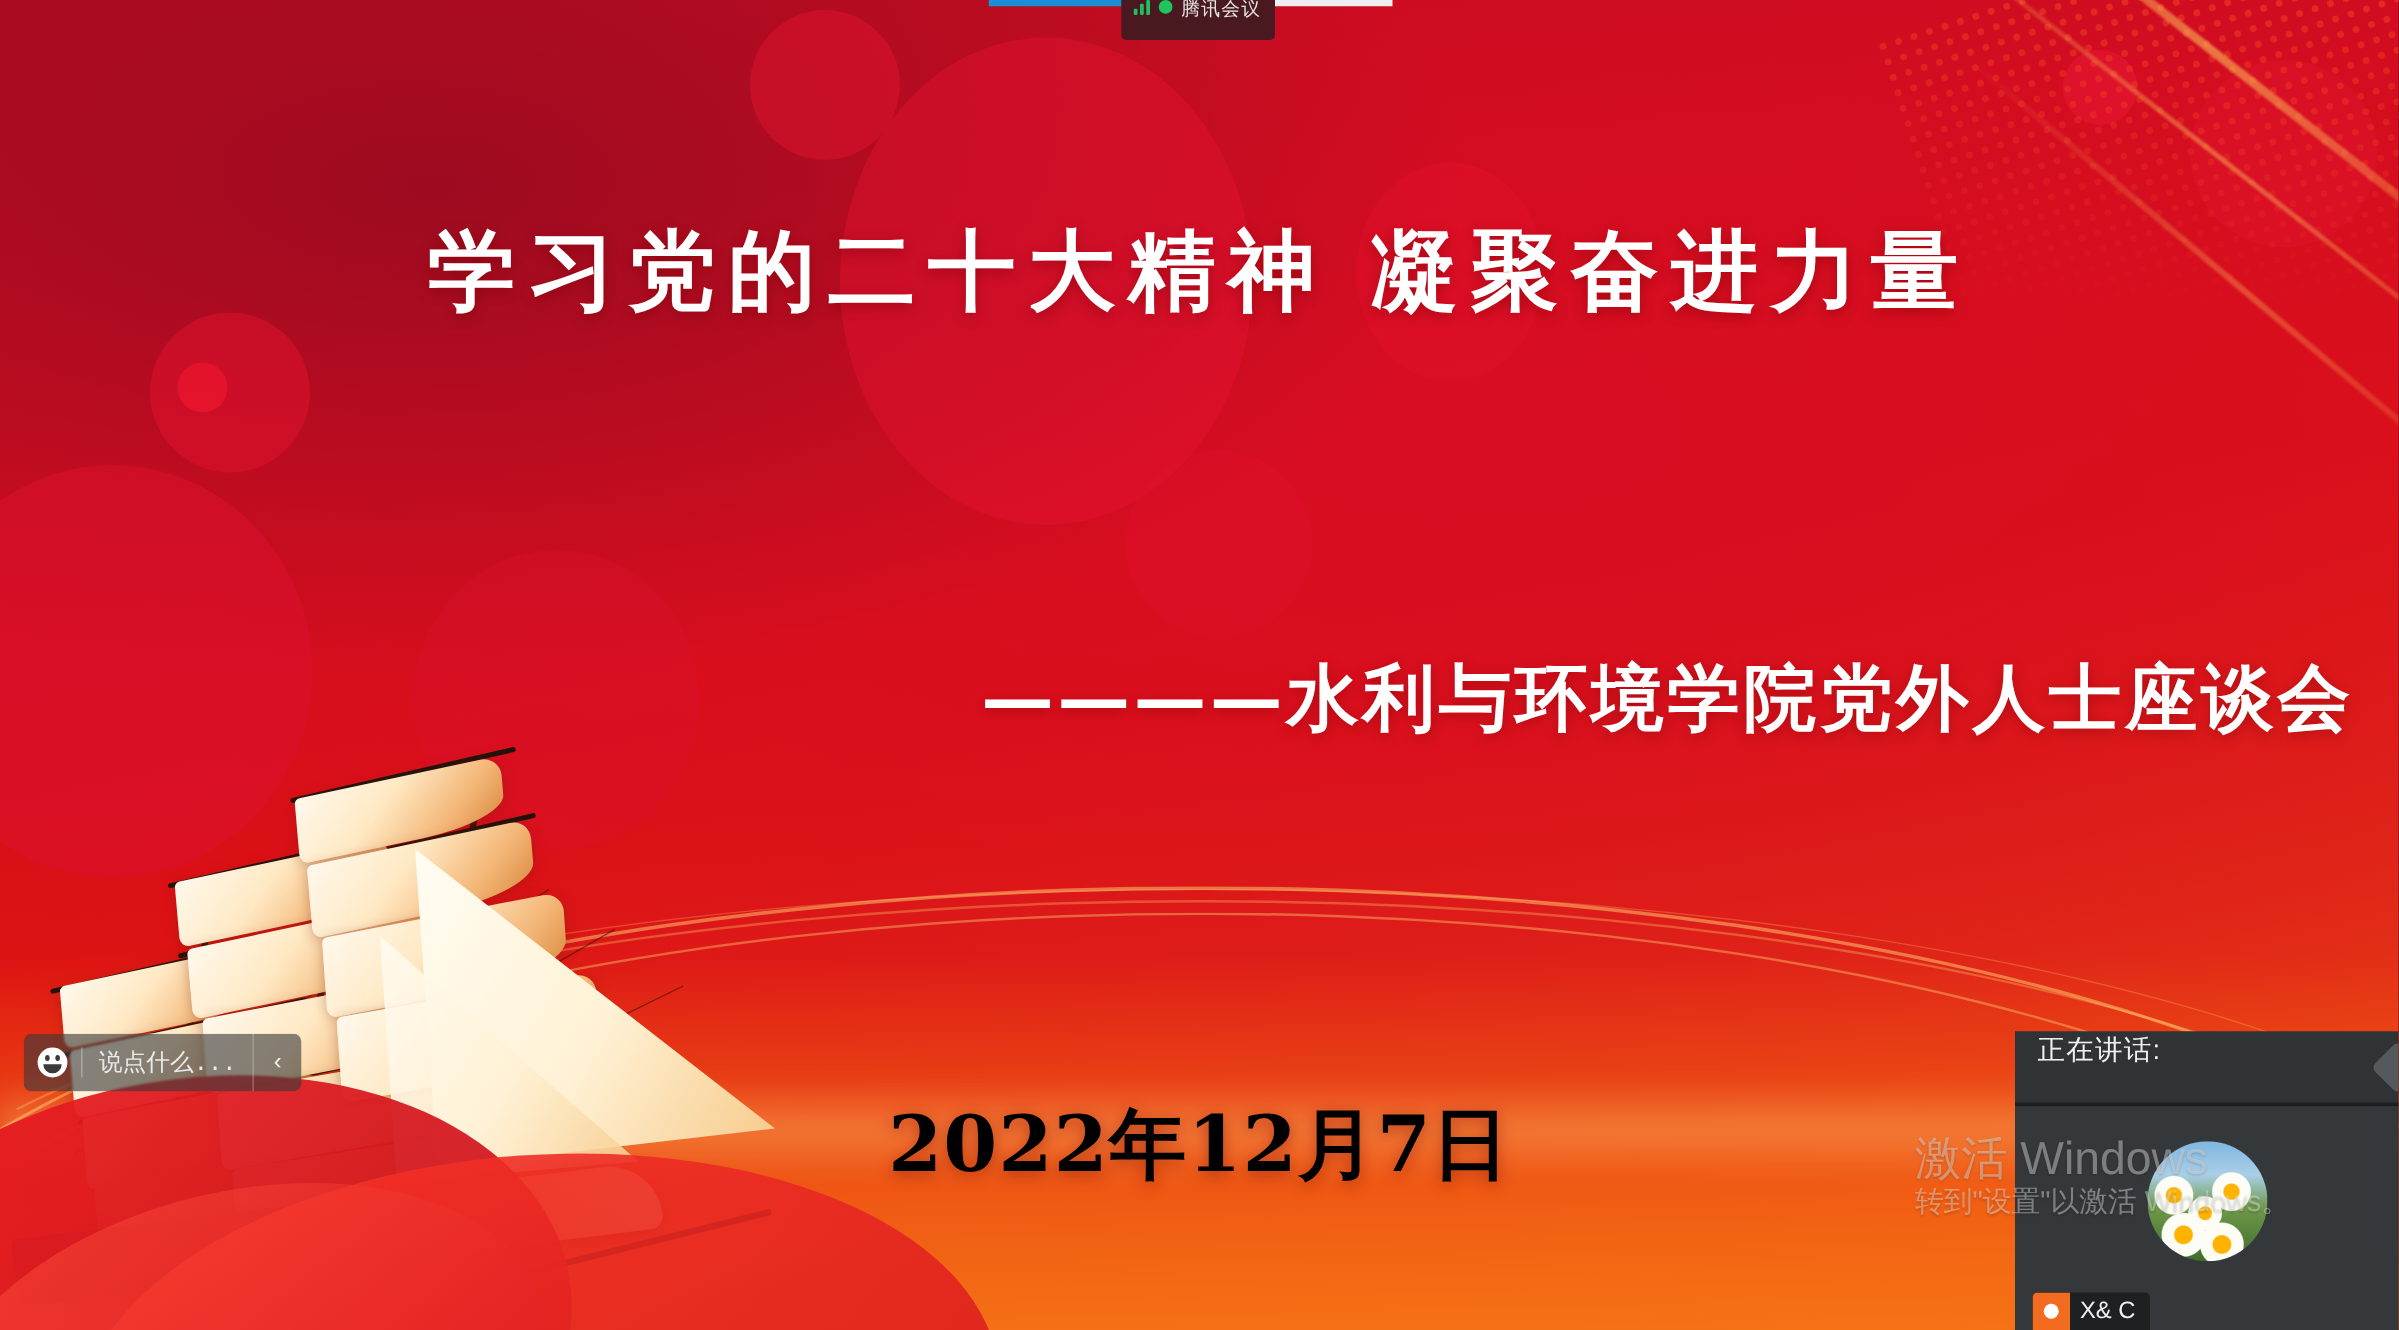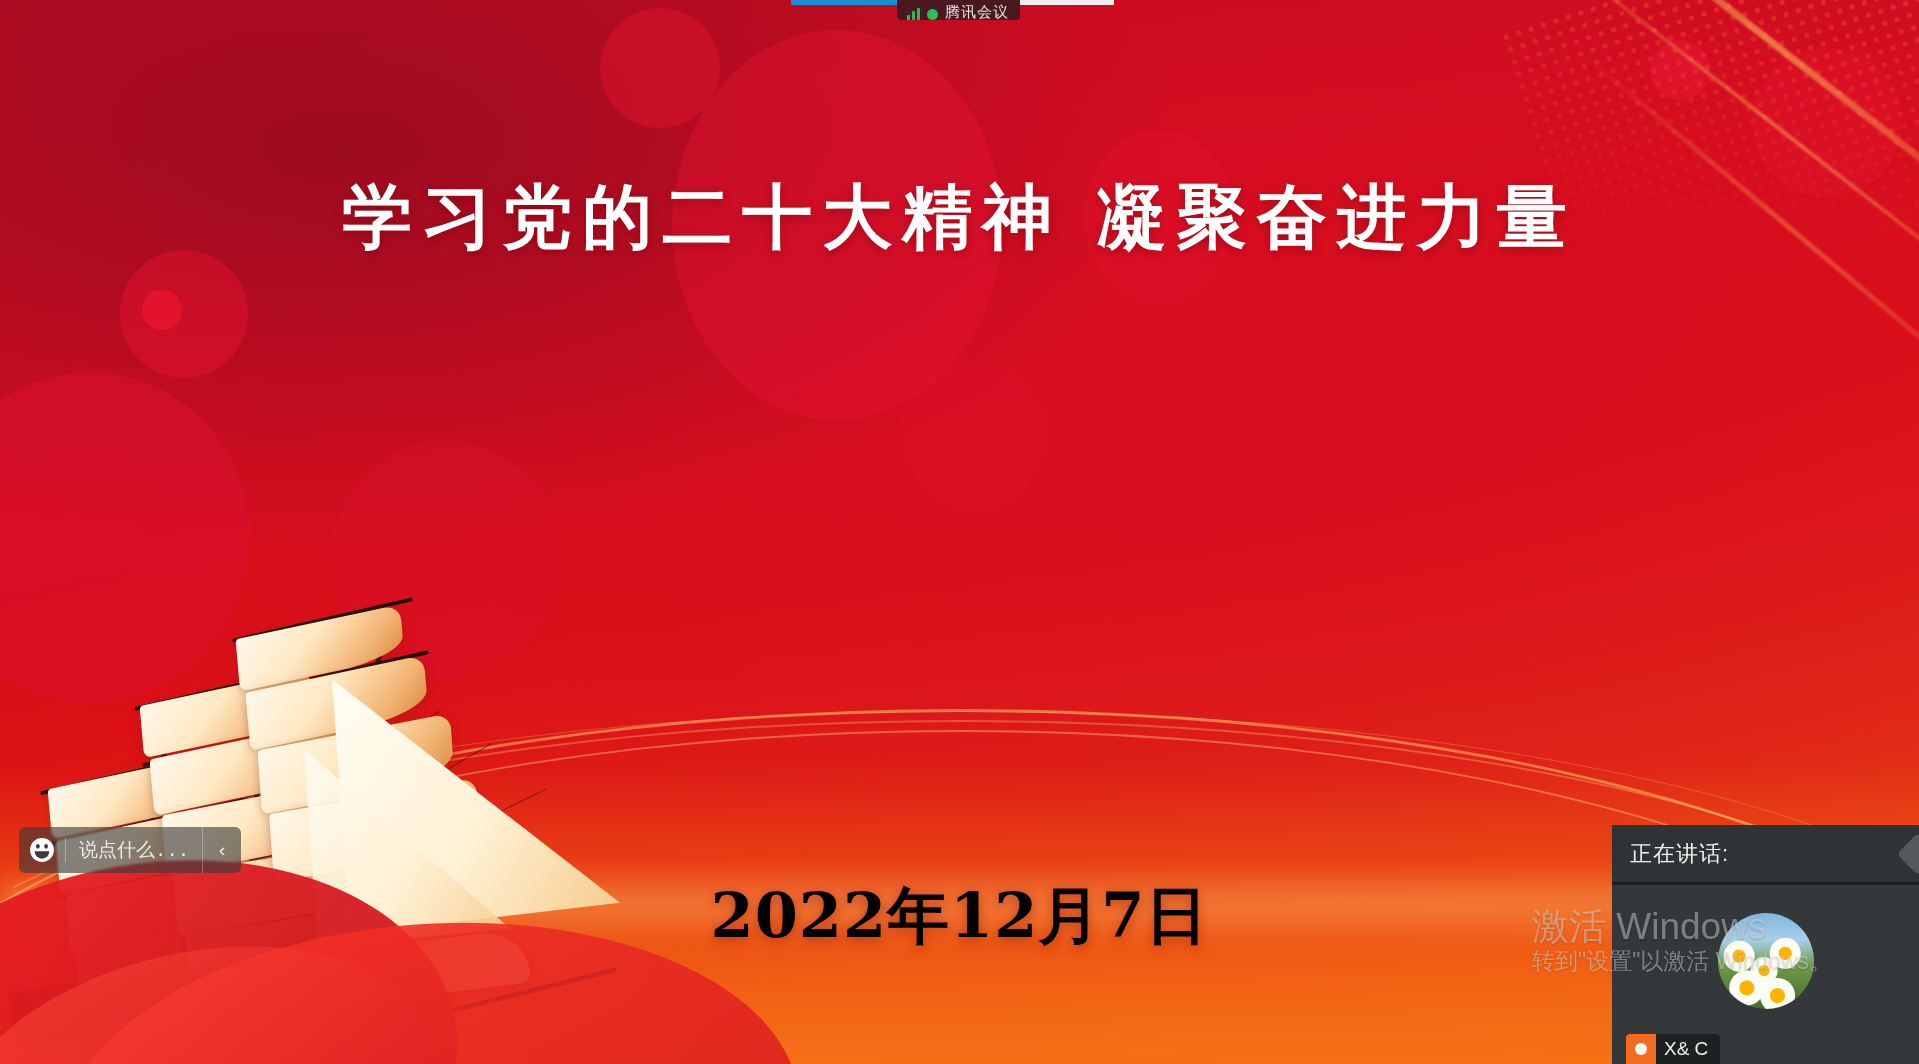--- a/index.html
+++ b/index.html
@@ -179,23 +179,23 @@
     height: 5px;
   }
   .strip-blue  { left: 791px;  width: 183px; background: #1b8fd4; }
   .strip-light { left: 974px;  width: 140px; background: #efeef0; }
 
   
   .tm-badge {
     position: absolute;
     top: 0;
     left: 897px;
-    height: 20px;
+    height: 32px;
     display: flex;
-    align-items: flex-end;
+    align-items: flex-start;
     gap: 7px;
     padding: 0 11px 0 10px;
     background: #4a1920;
     border-radius: 0 0 4px 4px;
     color: #e6e6e6;
     font-size: 15px;
     line-height: 1;
   }
   .tm-bars { display: flex; align-items: flex-end; gap: 2px; height: 12px; }
   .tm-bars i { display: block; width: 3px; background: #20c060; border-radius: 1px; }
@@ -255,21 +255,21 @@
     top: 825px;
     width: 307px;
     height: 239px;
     background: #2f3336;
     overflow: hidden;
   }
   .sp-header {
     position: relative;
     height: 57px;
     display: flex;
-    align-items: center;
+    align-items: flex-start;
     padding-left: 18px;
     color: #f0f0f0;
     font-size: 22px;
     letter-spacing: 1px;
   }
   .sp-header-arrow {
     position: absolute;
     right: -14px;
     top: 14px;
     width: 30px; height: 30px;
@@ -431,20 +431,21 @@
   </div>
 
   <div>
     <div class="ribbon" style="left:-160px; bottom:-220px; width:620px; height:420px; background:linear-gradient(140deg, rgba(238,30,35,0.95), rgba(190,14,24,0.9)); transform:rotate(-10deg);"></div>
     <div class="ribbon" style="left:60px;  bottom:-260px; width:740px; height:400px; background:linear-gradient(160deg, rgba(248,52,40,0.9), rgba(205,16,26,0.85)); transform:rotate(-4deg);"></div>
     <div class="ribbon" style="left:-60px; bottom:-190px; width:500px; height:300px; background:linear-gradient(150deg, rgba(255,80,60,0.55), rgba(220,20,30,0.5)); transform:rotate(-14deg);"></div>
   </div>
 
   <div class="slide-title">学习党的二十大精神  凝聚奋进力量</div>
 
+  <div class="slide-subtitle">————水利与环境学院党外人士座谈会</div>
 
   <div class="slide-date">2022年12月7日</div>
 
   <div class="top-strip strip-blue"></div>
   <div class="top-strip strip-light"></div>
 
   <div class="tm-badge">
     <span class="tm-bars">
       <i></i>
         <i></i>

